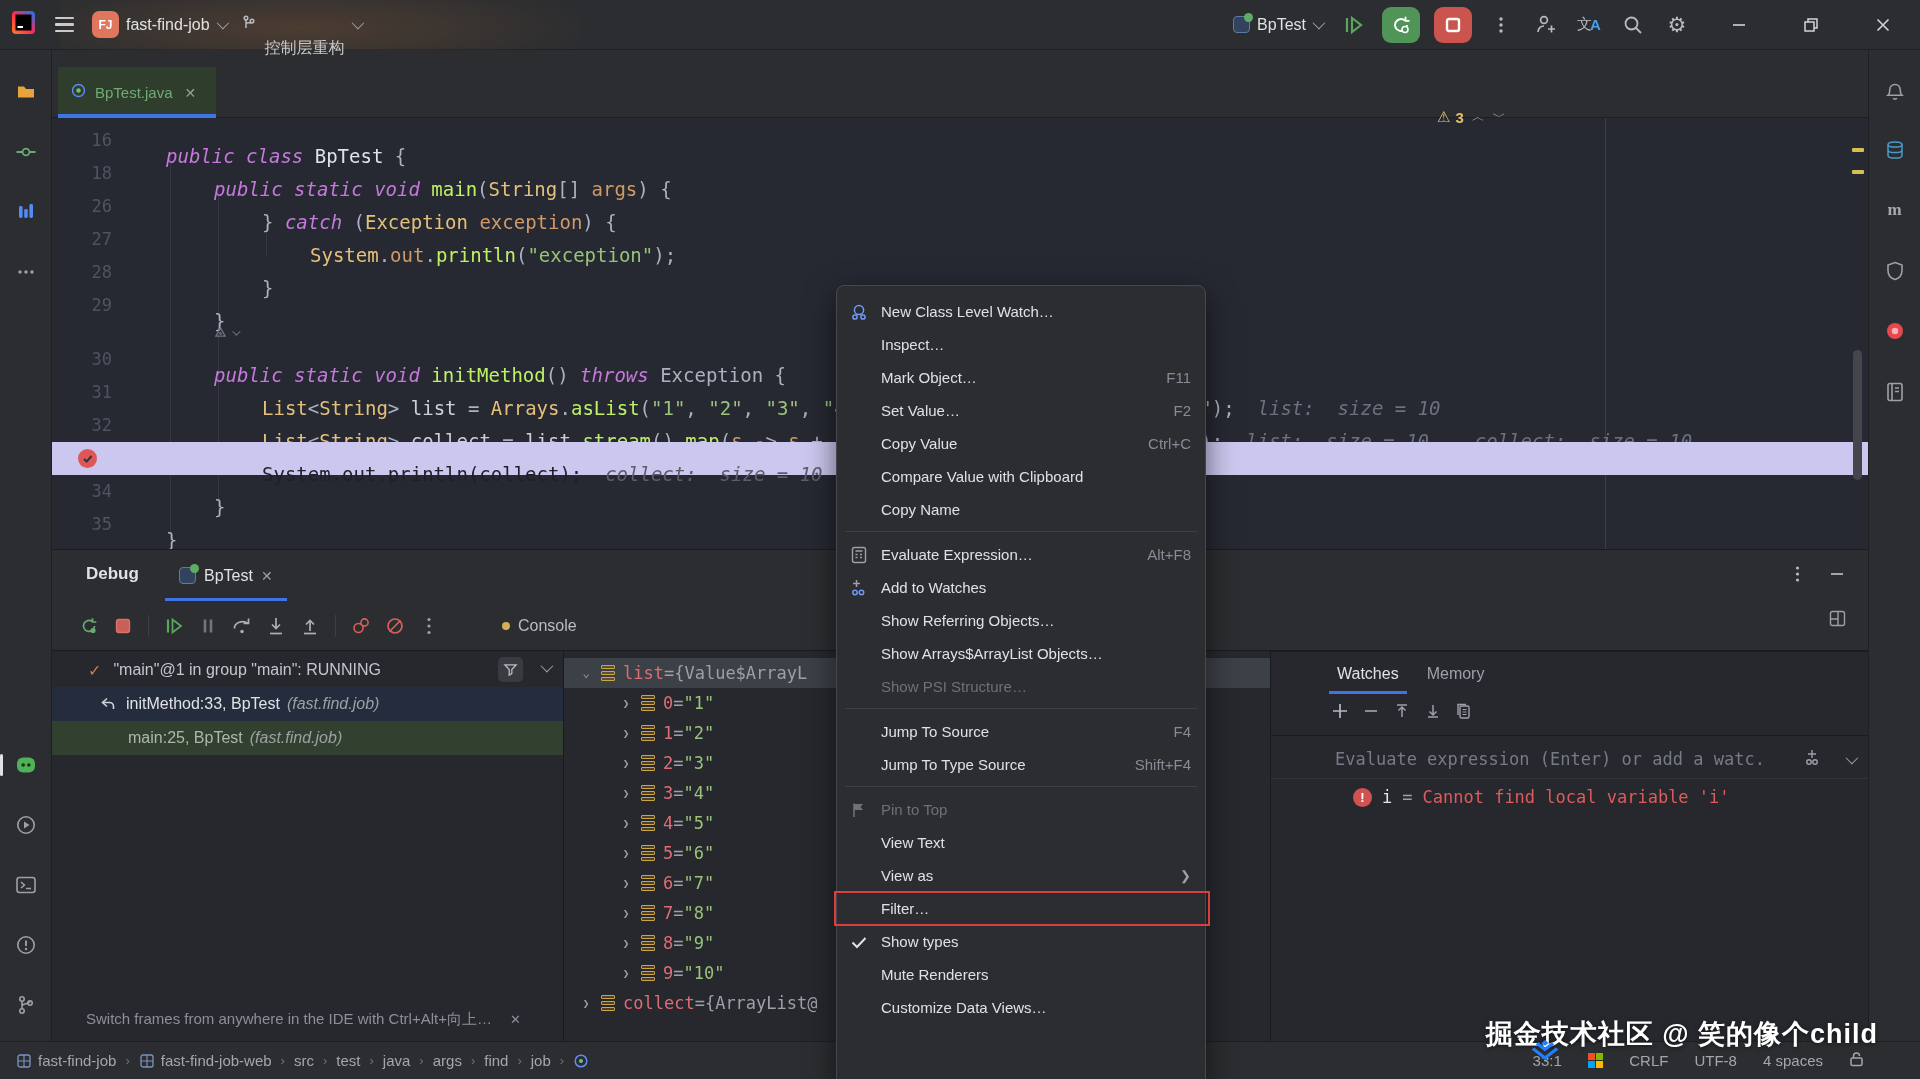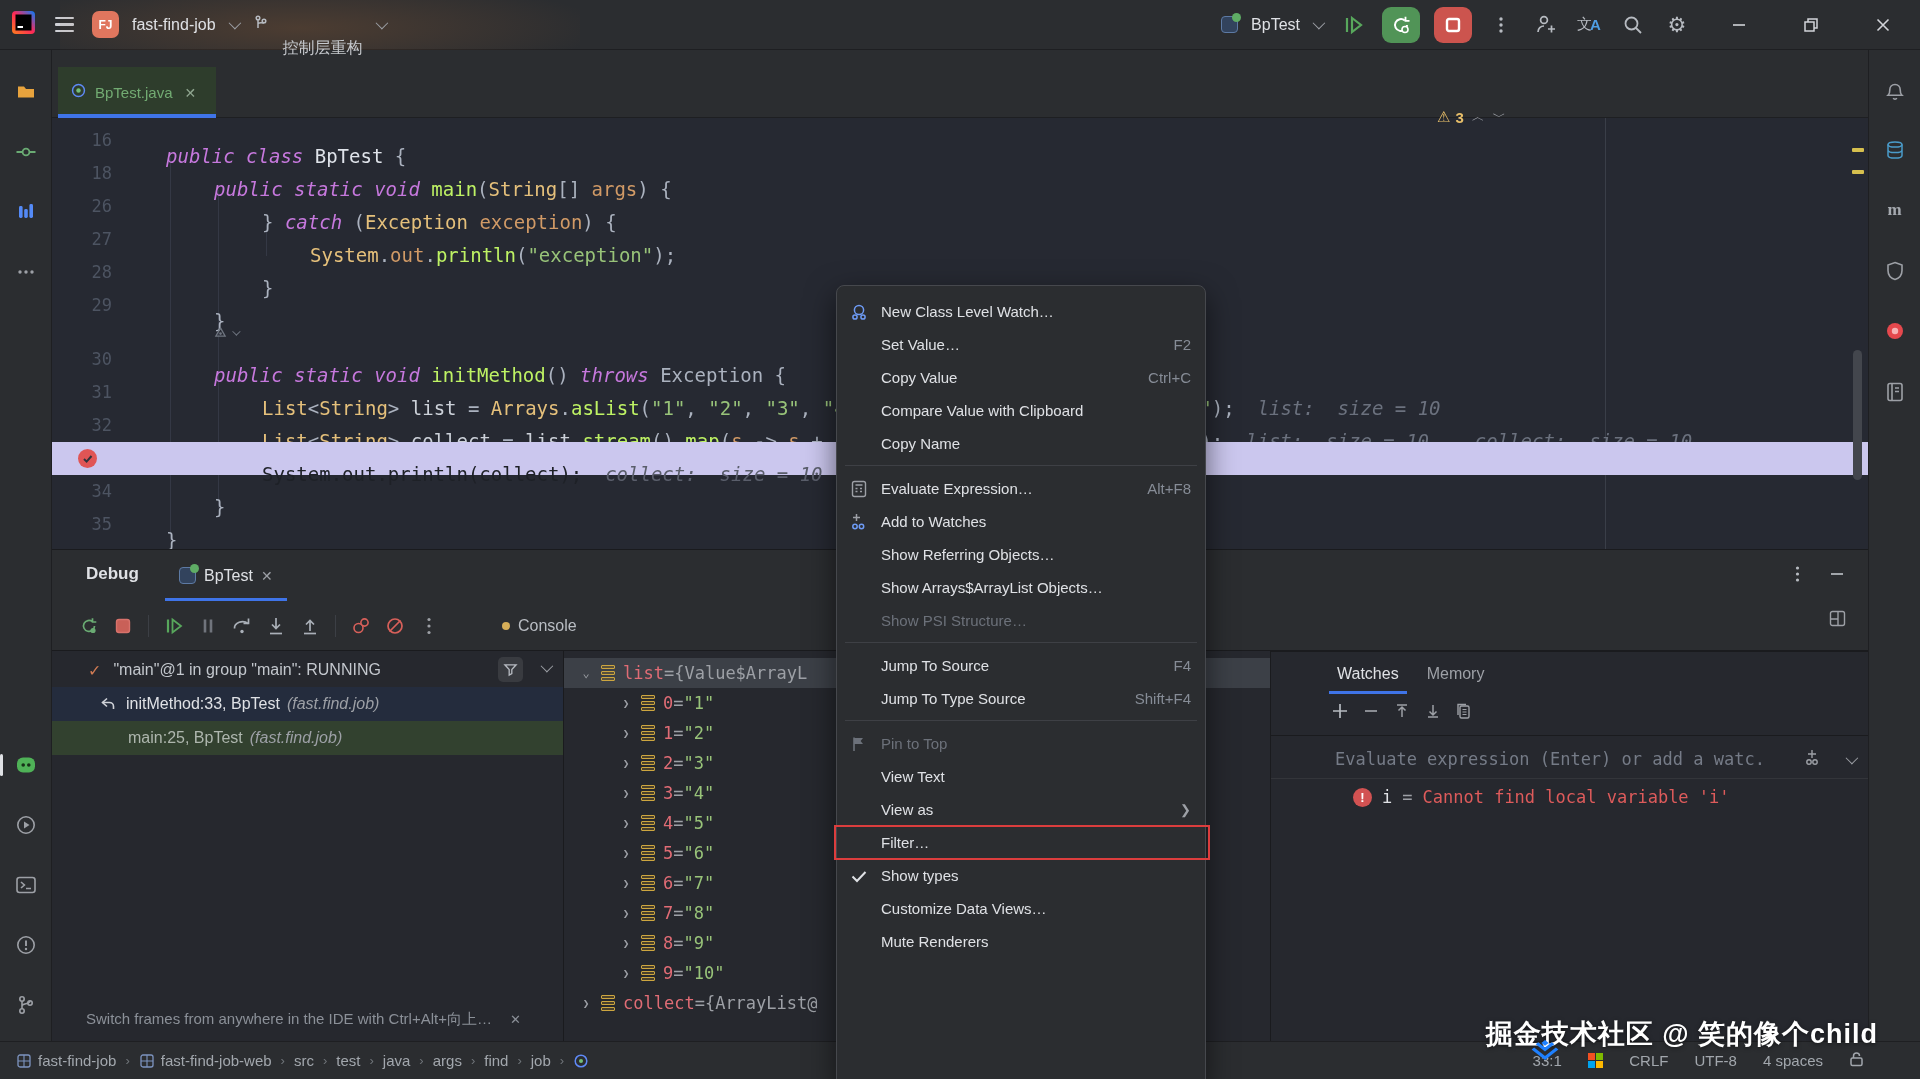--- a/index.html
+++ b/index.html
@@ -5,21 +5,21 @@
   *{margin:0;padding:0;box-sizing:border-box;}
   html,body{width:1920px;height:1079px;overflow:hidden;background:#1e1f22;
     font-family:"Liberation Sans",sans-serif;color:#dfe1e5;}
   #app{position:relative;width:1920px;height:1079px;background:#26282e;}
 
   
   #titlebar{position:absolute;left:0;top:0;width:1920px;height:50px;background:#2b2d30;
     border-bottom:1px solid #1e1f22;display:flex;align-items:center;padding:0 0 0 12px;}
   #titlebar .tint{position:absolute;left:60px;top:0;width:520px;height:50px;
     background:radial-gradient(ellipse 420px 70px at 240px 28px,rgba(140,90,52,.34),transparent 72%);pointer-events:none;}
-  .tb-item{display:flex;align-items:center;gap:13px;margin-right:14px;position:relative;z-index:1;}
+  .tb-item{display:flex;align-items:center;gap:7px;margin-right:14px;position:relative;z-index:1;}
   #hamburger{margin:0 18px 0 20px;display:flex;flex-direction:column;gap:4px;}
   #hamburger i{display:block;width:19px;height:2.4px;background:#ced0d6;border-radius:1px;}
   .fj-badge{width:27px;height:27px;border-radius:7px;background:#e0765e;color:#fff;
     font-weight:bold;font-size:12px;display:flex;align-items:center;justify-content:center;}
   .tb-label{font-size:16px;color:#dfe1e5;}
   .tb-label.dim{color:#c6c9ce;margin-top:48px;}
   .chev{width:9px;height:9px;border-right:1.8px solid #9da0a6;border-bottom:1.8px solid #9da0a6;
     transform:rotate(45deg) translateY(-2px);display:inline-block;}
   #run-group{margin-left:auto;display:flex;align-items:center;gap:14px;padding-right:20px;position:relative;z-index:1;}
   .cfg-icon{width:17px;height:17px;border-radius:4px;background:#32435d;border:1.4px solid #5d7aa4;position:relative;}
@@ -826,20 +826,29 @@
           <svg width="20" height="20" viewBox="0 0 20 20" fill="none" stroke="#6e9bf5" stroke-width="1.5">
             <circle cx="10" cy="8" r="4.6"></circle>
             <circle cx="6" cy="15" r="2.1"></circle>
             <circle cx="14" cy="15" r="2.1"></circle>
           </svg>
         </span>
         <span class="lb">New Class Level Watch…</span>
       </div>
       <div class="mi">
         <span class="ic"></span>
+        <span class="lb">Inspect…</span>
+      </div>
+      <div class="mi">
+        <span class="ic"></span>
+        <span class="lb">Mark Object…</span>
+        <span class="sc">F11</span>
+      </div>
+      <div class="mi">
+        <span class="ic"></span>
         <span class="lb">Set Value…</span>
         <span class="sc">F2</span>
       </div>
       <div class="mi">
         <span class="ic"></span>
         <span class="lb">Copy Value</span>
         <span class="sc">Ctrl+C</span>
       </div>
       <div class="mi">
         <span class="ic"></span>
@@ -925,25 +934,25 @@
       <div class="mi">
         <span class="ic">
           <svg width="18" height="18" viewBox="0 0 18 18" fill="none" stroke="#9da0a6" stroke-width="1.6">
             <path d="M2.5 9.5l4.5 4.5 8.5-9" stroke="#dfe1e5" stroke-width="2"></path>
           </svg>
         </span>
         <span class="lb">Show types</span>
       </div>
       <div class="mi">
         <span class="ic"></span>
+        <span class="lb">Mute Renderers</span>
+      </div>
+      <div class="mi">
+        <span class="ic"></span>
         <span class="lb">Customize Data Views…</span>
-      </div>
-      <div class="mi">
-        <span class="ic"></span>
-        <span class="lb">Mute Renderers</span>
       </div>
     </div>
 
   <div id="watermark">掘金技术社区 @ 笑的像个child</div>
   <div id="juejin-logo">
     <svg width="28" height="26" viewBox="0 0 24 22" fill="#1e80ff">
       <path d="M12 0.8l3.1 2.4-3.1 2.5-3.1-2.5z"></path>
       <path d="M12 7.2L6.2 2.7 4 4.4l8 6.2 8-6.2-2.2-1.7z"></path>
       <path d="M0.5 8.9L2.7 7.2 12 14.4l9.3-7.2 2.2 1.7L12 17.8z"></path>
     </svg>

